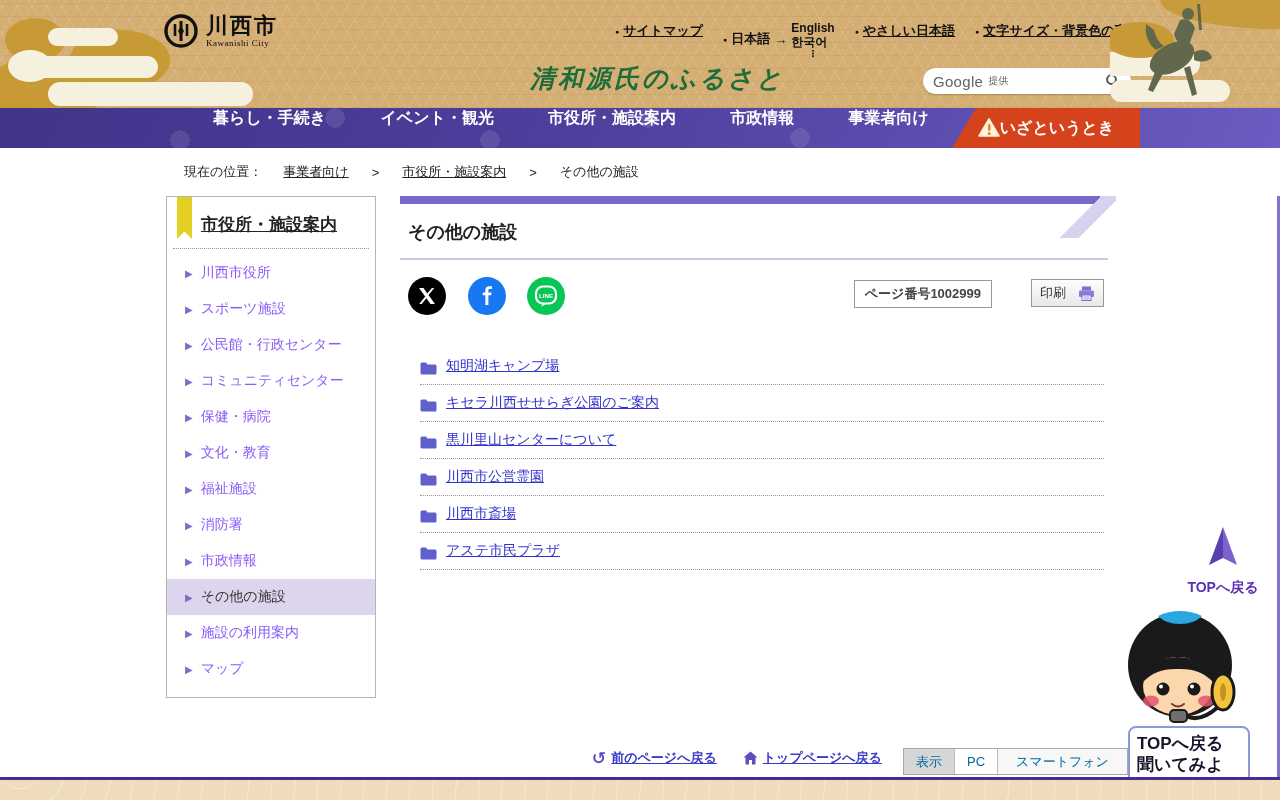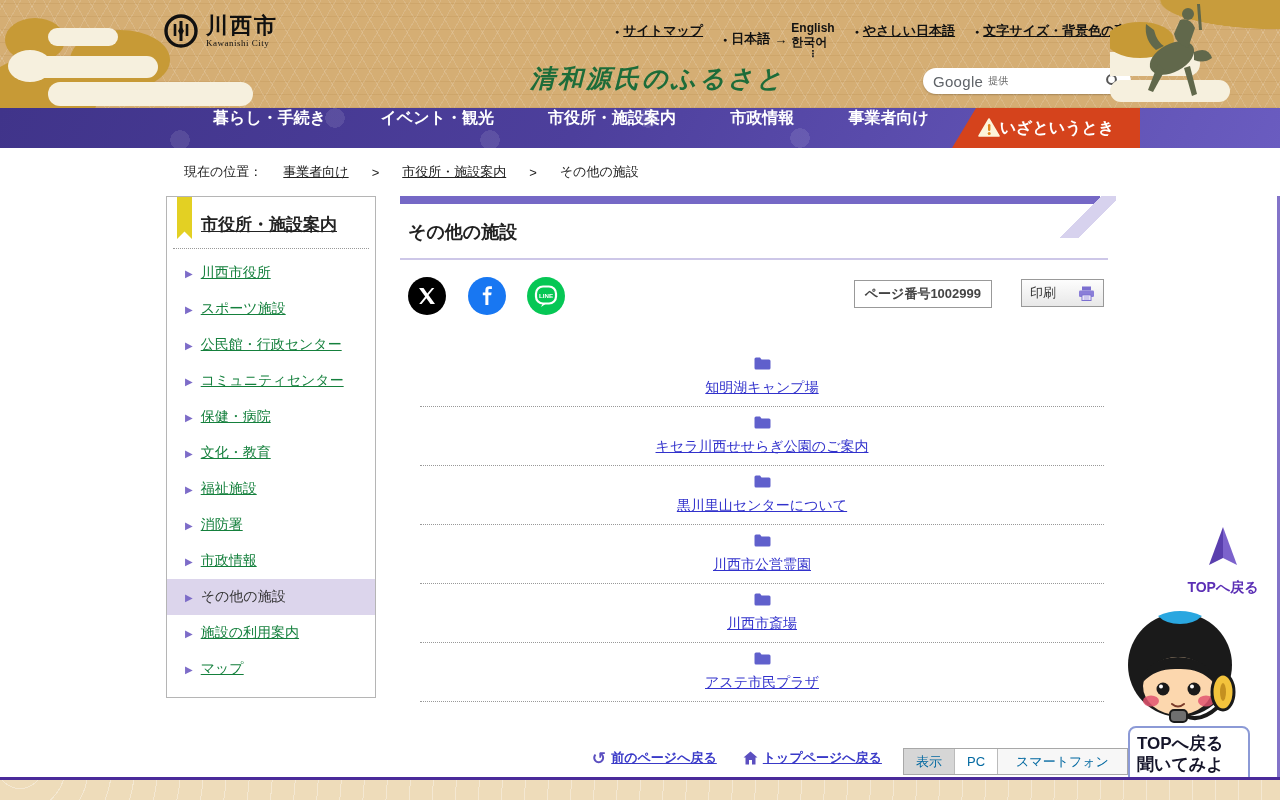--- a/index.html
+++ b/index.html
@@ -61,43 +61,43 @@
   
   .sidebar{position:absolute;left:166px;top:196px;width:208px;border:1px solid #b5b5b5;background:#fff;}
   .sidebar-head{position:relative;padding:16px 10px 12px 34px;}
   .ribbon{position:absolute;left:10px;top:0;width:15px;height:42px;background:#e3d023;
     clip-path:polygon(0 0,100% 0,100% 100%,50% 82%,0 100%);}
   .sidebar-title{font-size:17px;font-weight:bold;color:#222;text-decoration:underline;cursor:pointer;}
   .sidebar-sep{border-bottom:1px dotted #999;margin:0 6px;}
   .side-list{list-style:none;margin:6px 0 10px 0;padding:0;}
   .side-item{display:flex;align-items:center;gap:8px;padding:9px 8px 9px 18px;font-size:14px;cursor:pointer;}
   .side-item .arrow{color:#7d6cc8;font-size:10px;}
-  .side-item a{color:#15803d;text-decoration:underline;}
+  .side-item a{color:#8b5cf6;}
   .side-item.current{background:#dcd5ec;}
   .side-item.current a{text-decoration:none;color:#333;cursor:default;}
 
   
   .main{position:absolute;left:400px;top:196px;width:716px;}
   .title-bar{position:relative;height:8px;background:#7568c6;width:700px;}
   .ribbon-fold{position:absolute;right:-16px;top:0;width:56px;height:42px;
     background:linear-gradient(135deg,transparent 42%,#d7d2ee 42%,#d7d2ee 62%,transparent 62%);}
   .page-title{margin:16px 0 0 8px;font-size:18px;font-weight:bold;color:#222;}
   .title-underline{margin-top:14px;border-bottom:2px solid #cdc7e8;width:708px;}
   .share-row{position:relative;height:62px;margin-top:12px;}
   .social{position:absolute;top:5px;width:38px;height:38px;border-radius:50%;display:flex;
     align-items:center;justify-content:center;cursor:pointer;}
   .social.x{left:8px;background:#000;}
   .social.fb{left:68px;background:#1877f2;}
   .social.line{left:127px;background:#06c755;}
   .pagenum-box{position:absolute;right:124px;top:8px;border:1px solid #999;background:#fff;
     padding:4px 10px;font-size:13px;color:#444;font-weight:bold;}
   .print-btn{position:absolute;right:12px;top:7px;border:1px solid #999;background:linear-gradient(#fdfdfd,#e8e8e8);
-    padding:4px 8px;font-size:13px;color:#333;display:flex;align-items:center;gap:22px;cursor:pointer;}
+    padding:4px 8px;font-size:13px;color:#333;display:flex;align-items:center;gap:12px;cursor:pointer;}
   .link-list{list-style:none;margin:14px 0 0 20px;padding:0;width:684px;}
-  .link-row{display:flex;align-items:center;gap:9px;padding:9px 0;border-bottom:1px dotted #999;flex-direction:column;}
+  .link-row{display:flex;align-items:flex-end;gap:9px;padding:9px 0;border-bottom:1px dotted #999;}
   .link-row a{color:#3232cc;font-size:14px;text-decoration:underline;cursor:pointer;}
 
   
   .back-to-top{position:absolute;left:1186px;top:527px;width:74px;text-align:center;cursor:pointer;}
   .back-to-top .label{margin-top:8px;font-size:14px;font-weight:bold;color:#5b2fb5;}
   .mascot{position:absolute;left:1118px;top:610px;width:130px;cursor:pointer;}
   .bubble{position:absolute;left:10px;top:116px;width:104px;background:#fff;border:2px solid #8c9ad6;
     border-radius:8px;padding:5px 7px;font-size:17px;font-weight:bold;color:#15152a;line-height:1.25;}
   .footer-nav{position:absolute;left:592px;top:749px;display:flex;gap:26px;align-items:center;font-size:13px;}
   .footer-nav .fl{display:flex;align-items:center;gap:5px;cursor:pointer;}

